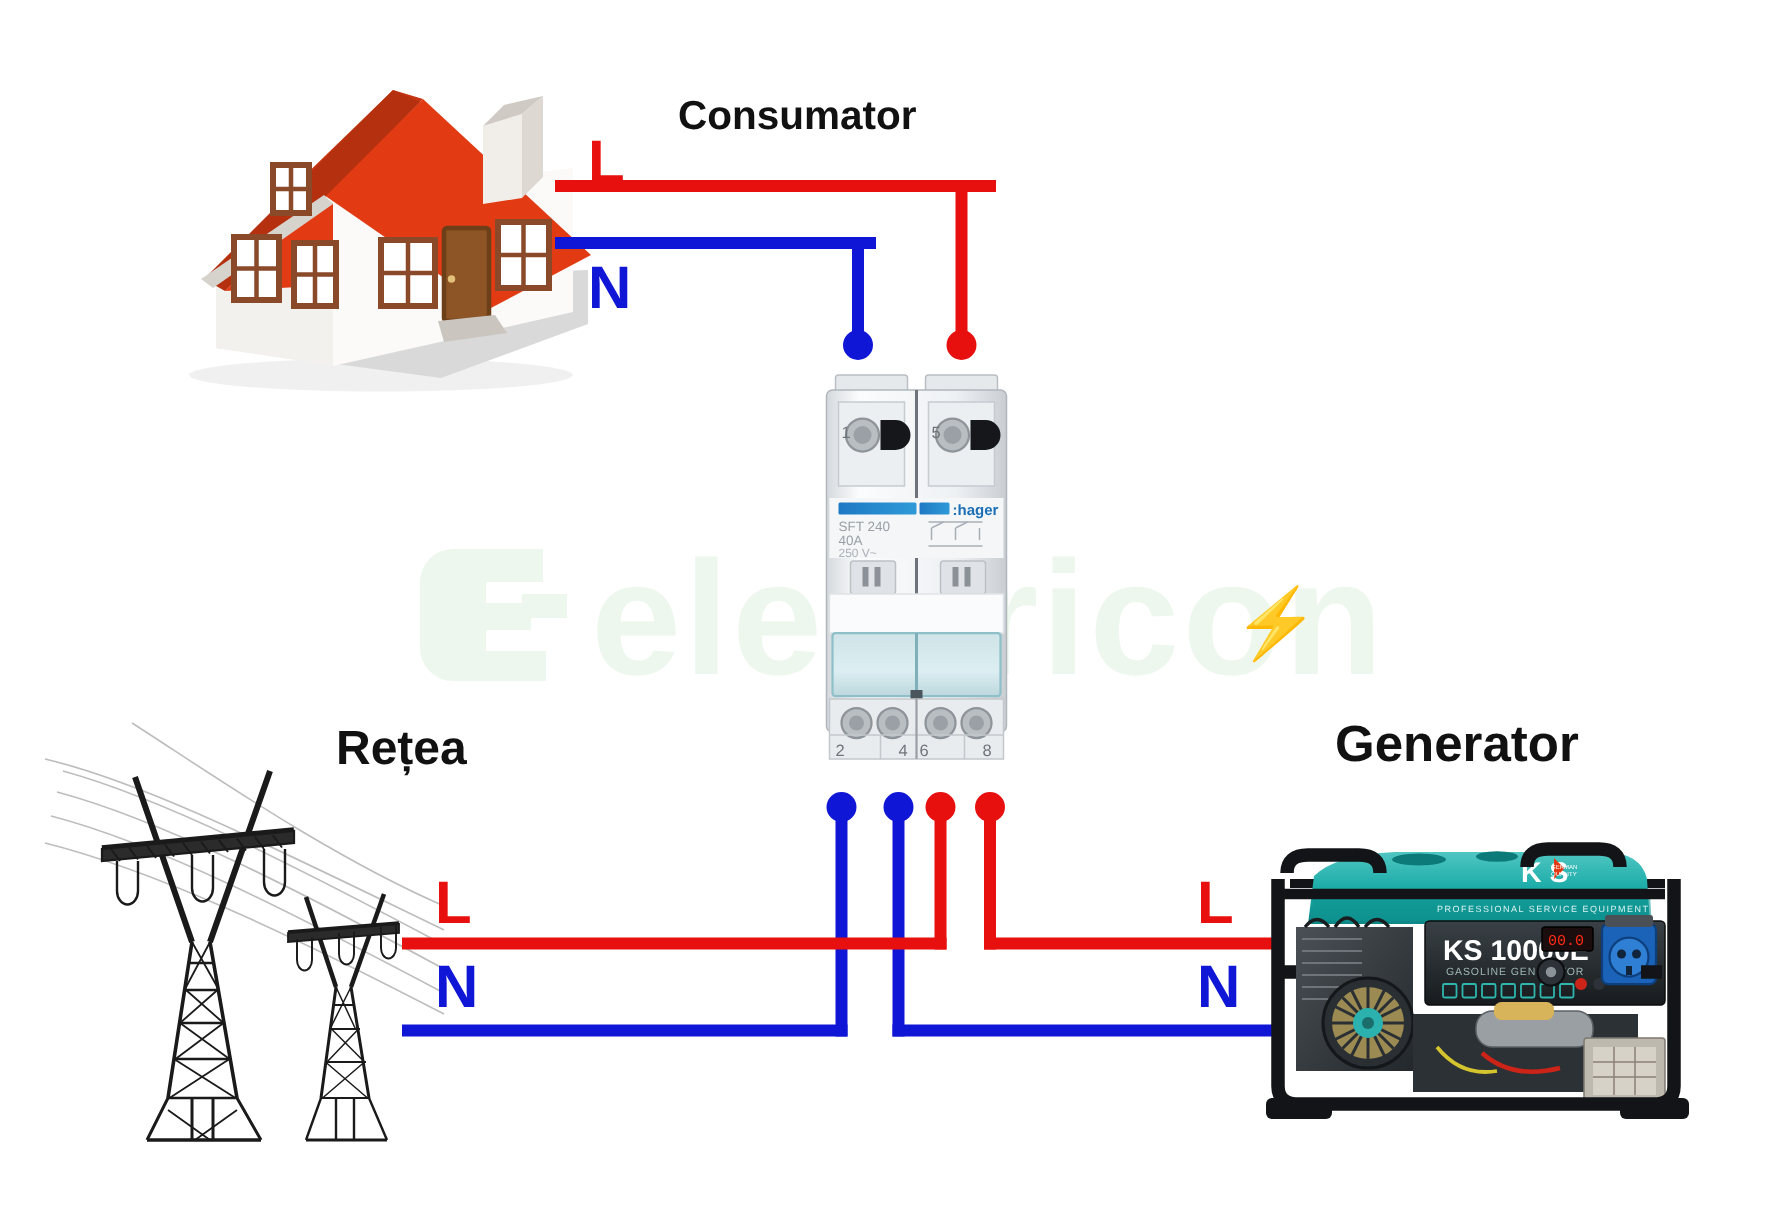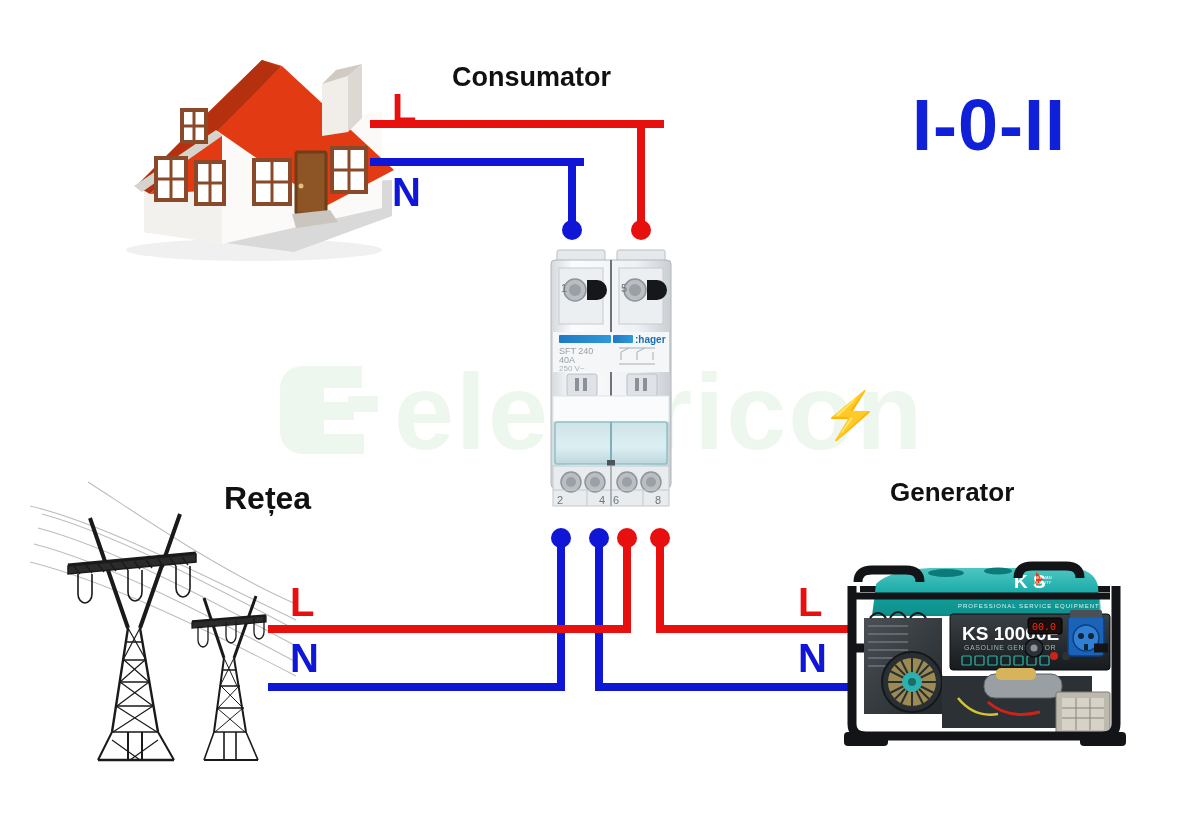--- a/index.html
+++ b/index.html
@@ -10,21 +10,21 @@
   .wm{position:absolute;left:276px;top:352px;width:640px;height:120px;pointer-events:none;}
   .wm-text{position:absolute;left:118px;top:6px;font-size:108px;font-weight:700;
            letter-spacing:2px;color:#eef7ee;font-family:"Liberation Sans",sans-serif;line-height:108px;}
   .wm-bolt{position:absolute;left:546px;top:36px;font-size:46px;color:#e6f5e6;}
   .wm-logo{position:absolute;left:0;top:10px;width:104px;height:96px;}
 
   
   .lbl{position:absolute;font-weight:700;color:#111;white-space:nowrap;}
   .lbl-consumator{left:452px;top:62px;font-size:27px;}
   .lbl-retea{left:224px;top:480px;font-size:32px;}
-  .lbl-generator{left:890px;top:477px;font-size:26px;}
+  .lbl-generator{left:890px;top:477px;font-size:34px;}
 
   .io2{position:absolute;left:912px;top:84px;font-size:72px;font-weight:700;color:#1020d8;
        letter-spacing:1px;font-family:"Liberation Sans",sans-serif;}
 
   .wlbl{position:absolute;font-weight:700;font-size:40px;line-height:40px;}
   .wlbl-red{color:#e8100f;}
   .wlbl-blue{color:#1016d6;}
 
   
   .w{position:absolute;background:#e8100f;}
@@ -99,21 +99,20 @@
       <rect x="92" y="122" width="28" height="42" fill="#fff" stroke="#8a4a2a" stroke-width="4"></rect>
       <line x1="106" y1="122" x2="106" y2="164" stroke="#8a4a2a" stroke-width="3"></line>
       <line x1="92" y1="143" x2="120" y2="143" stroke="#8a4a2a" stroke-width="3"></line>
       <rect x="78" y="70" width="24" height="32" fill="#fff" stroke="#8a4a2a" stroke-width="4"></rect>
       <line x1="90" y1="70" x2="90" y2="102" stroke="#8a4a2a" stroke-width="3"></line>
       <line x1="78" y1="86" x2="102" y2="86" stroke="#8a4a2a" stroke-width="3"></line>
     </g>
   </svg>
 
   <div class="lbl lbl-consumator">Consumator</div>
-  <div class="io2">I-0-II</div>
 
   <div class="w" style="left:370px;top:120px;width:294px;height:8px;"></div>
   <div class="w" style="left:637px;top:120px;width:8px;height:110px;"></div>
   <div class="dot" style="left:631px;top:220px;width:20px;height:20px;"></div>
   <div class="wlbl wlbl-red" style="left:392px;top:88px;">L</div>
 
   <div class="w blue" style="left:370px;top:158px;width:214px;height:8px;"></div>
   <div class="w blue" style="left:568px;top:158px;width:8px;height:72px;"></div>
   <div class="dot blue" style="left:562px;top:220px;width:20px;height:20px;"></div>
   <div class="wlbl wlbl-blue" style="left:392px;top:172px;">N</div>

